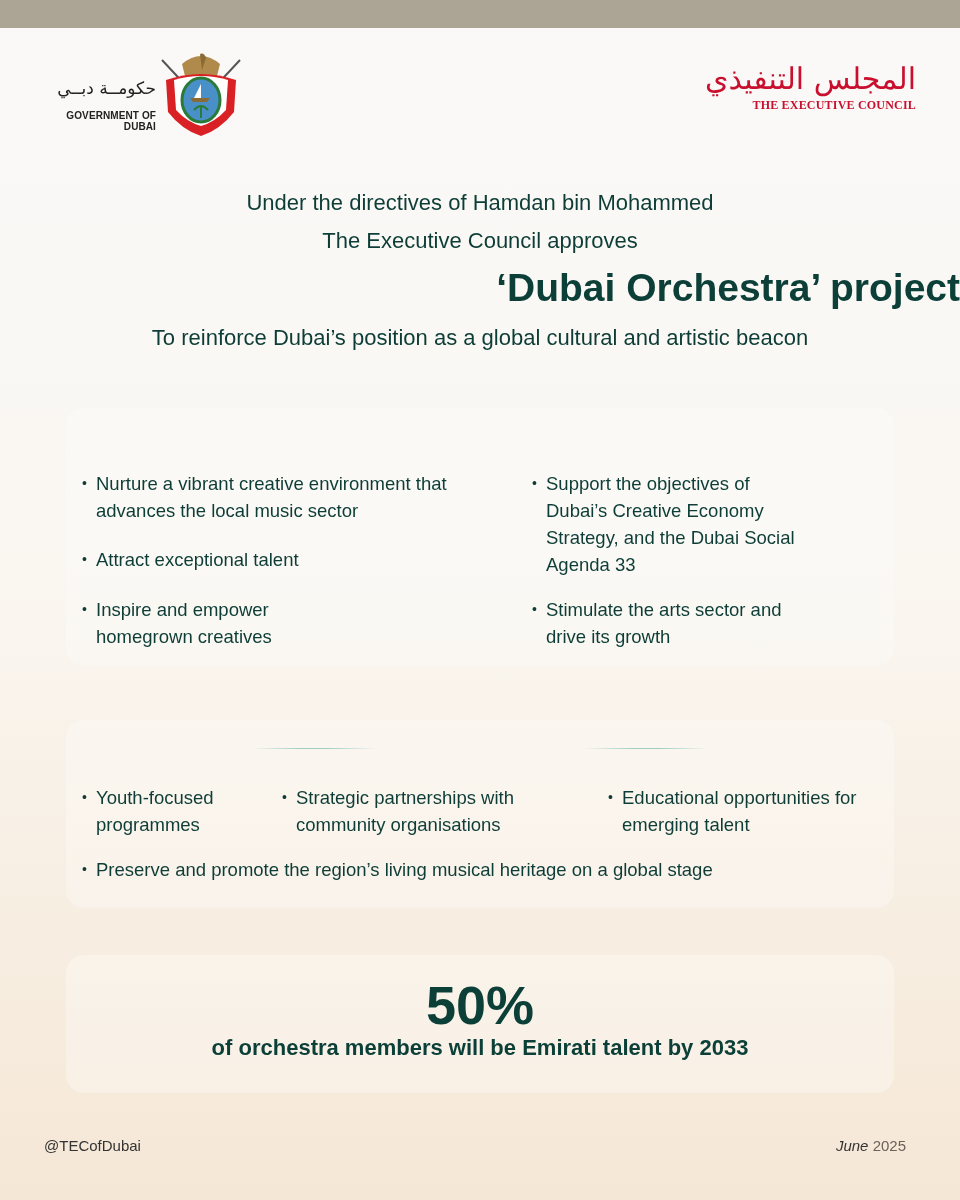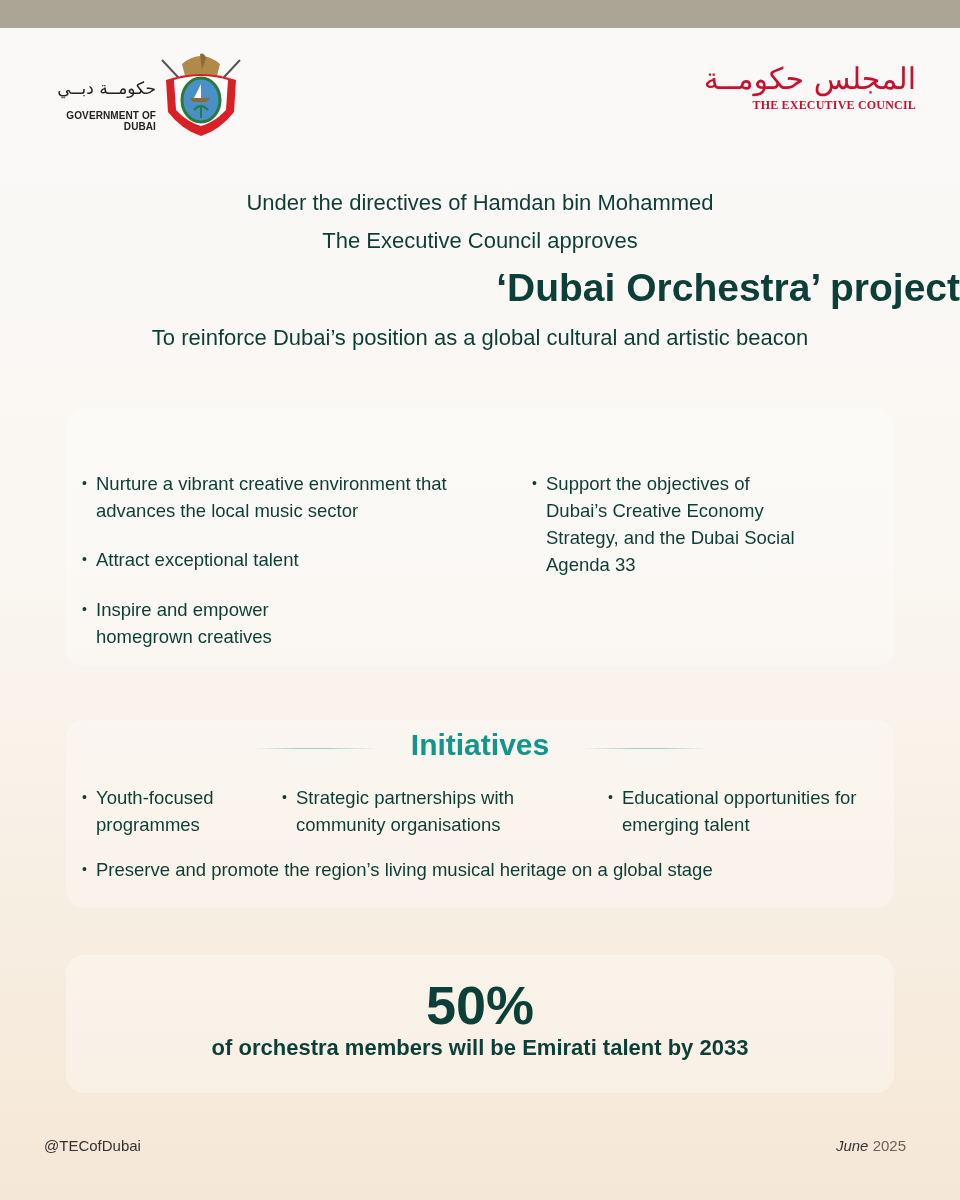--- a/index.html
+++ b/index.html
@@ -73,40 +73,40 @@
     <path d="M14 30 Q41 22 68 30 L66 60 Q55 72 41 76 Q27 72 16 60 Z" fill="#ffffff"></path>
     <ellipse cx="41" cy="50" rx="19" ry="22" fill="#4a90c8" stroke="#2a7a3a" stroke-width="3"></ellipse>
     <path d="M34 48 L41 34 L41 48 Z" fill="#fff"></path>
     <path d="M30 48 L50 48 L47 52 L33 52 Z" fill="#8a6a35"></path>
     <path d="M41 56 L41 68" stroke="#2a7a3a" stroke-width="2"></path>
     <path d="M34 60 Q41 52 48 60" stroke="#2a7a3a" stroke-width="2" fill="none"></path>
   </svg>
 </div>
 
 <div class="tec-logo">
-  <div class="tec-ar">المجلس حكومــة</div>
+  <div class="tec-ar">المجلس التنفيذي</div>
   <div class="tec-en">THE EXECUTIVE COUNCIL</div>
 </div>
 
 <div class="headline h-line1">Under the directives of Hamdan bin Mohammed</div>
 <div class="headline h-line2">The Executive Council approves</div>
 <div class="headline h-title">‘Dubai Orchestra’ project</div>
 <div class="headline h-sub">To reinforce Dubai’s position as a global cultural and artistic beacon</div>
 
 <div class="card card-obj">
   <div class="bullet" style="left:16px; top:62px; width:400px;">Nurture a vibrant creative environment that advances the local music sector</div>
   <div class="bullet" style="left:16px; top:138px; width:400px;">Attract exceptional talent</div>
   <div class="bullet" style="left:16px; top:188px; width:240px;">Inspire and empower homegrown creatives</div>
   <div class="bullet" style="left:466px; top:62px; width:268px;">Support the objectives of Dubai’s Creative Economy Strategy, and the Dubai Social Agenda 33</div>
+  <div class="bullet" style="left:466px; top:188px; width:260px;">Stimulate the arts sector and drive its growth</div>
 </div>
 
 <div class="card card-ini">
   <div class="section-head" style="top:8px;">
     <div class="line l"></div>
-    <div class="section-title">Initiatives</div>
     <div class="line r"></div>
   </div>
   <div class="bullet" style="left:16px; top:64px; width:170px;">Youth-focused programmes</div>
   <div class="bullet" style="left:216px; top:64px; width:290px;">Strategic partnerships with community organisations</div>
   <div class="bullet" style="left:542px; top:64px; width:280px;">Educational opportunities for emerging talent</div>
   <div class="bullet" style="left:16px; top:136px; width:800px;">Preserve and promote the region’s living musical heritage on a global stage</div>
 </div>
 
 <div class="card card-stat">
   <div class="stat-num">50%</div>

